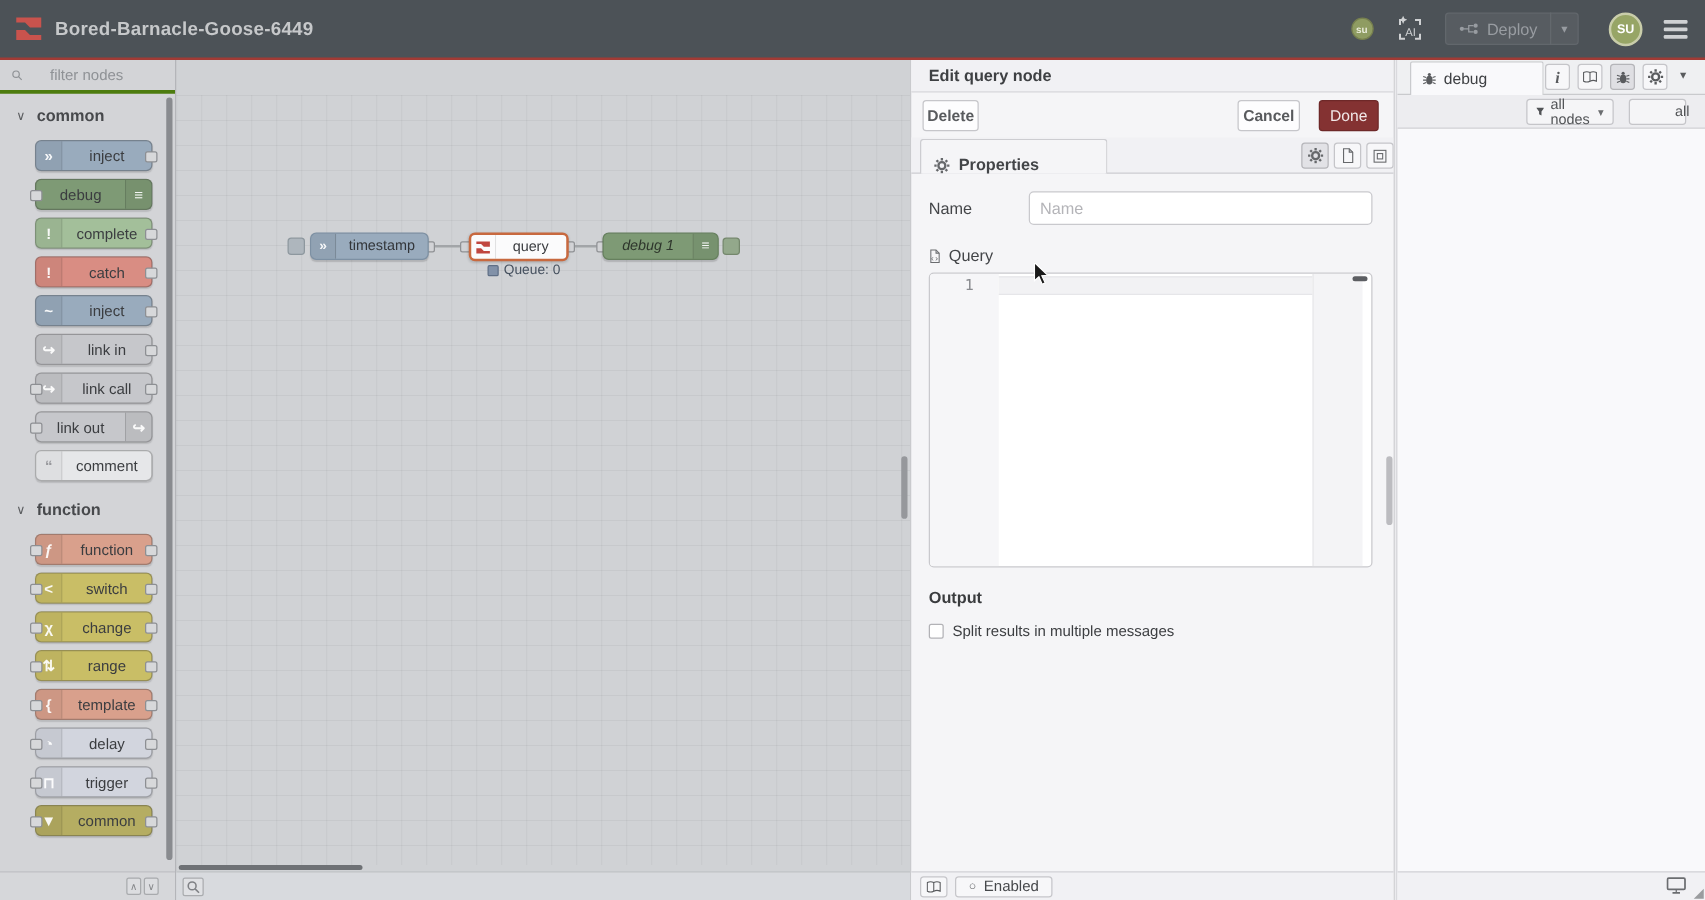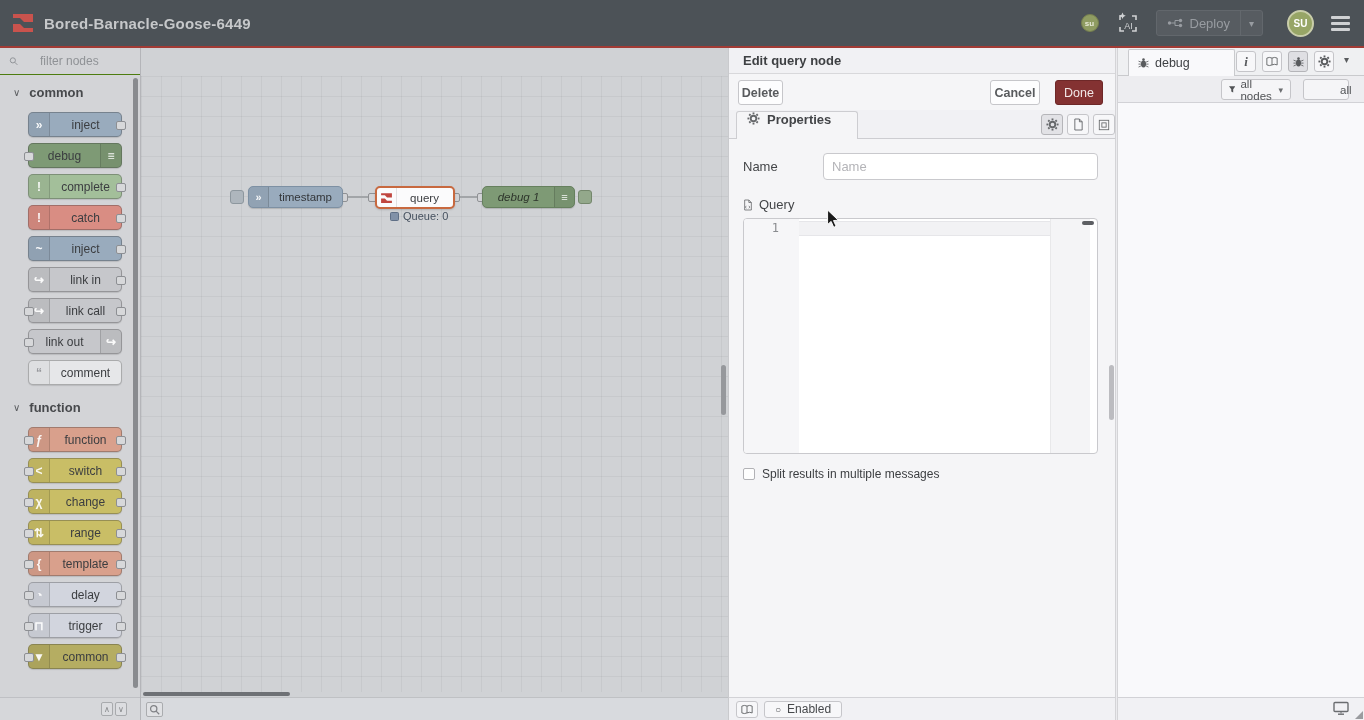--- a/index.html
+++ b/index.html
@@ -16,21 +16,21 @@
   .deploy { margin-left:16px; height:26px; background:#575c61; border:1px solid #62676c; border-radius:3px; display:flex; align-items:center; color:#989ca1; font-size:13px; }
   .deploy .dp-main { display:flex; align-items:center; padding:0 10px; gap:7px; }
   .deploy .dp-sep { width:1px; height:26px; background:#63686d; }
   .deploy .dp-caret { padding:0 8px; font-size:10px; }
   .avatar-lg { margin-left:24px; width:27px; height:27px; border-radius:50%; background:#97a566; border:2px solid #c9cdaa; color:#fff; font-size:10px; font-weight:bold; display:flex; align-items:center; justify-content:center; }
   .burger { margin-left:17px; display:flex; flex-direction:column; gap:3px; cursor:pointer; }
   .burger span { display:block; width:19px; height:3px; background:#cfd1d3; border-radius:1px; }
 
   
   .palette { position:absolute; left:0; top:48px; width:141px; height:672px; background:#d3d4d7; border-right:1px solid #b4b5b9; }
-  .p-search { height:27px; border-bottom:1px solid #4d7c0f; display:flex; align-items:center; padding-left:9px; gap:22px; color:#8f9296; }
+  .p-search { height:27px; border-bottom:3px solid #4d7c0f; display:flex; align-items:center; padding-left:9px; gap:22px; color:#8f9296; }
   .p-search input { border:none; background:transparent; outline:none; font-size:12px; color:#55575a; width:100px; font-family:"Liberation Sans",sans-serif; }
   .p-search input::placeholder { color:#8f9296; }
   .p-scroll { position:absolute; top:28px; bottom:23px; left:0; right:0; overflow:hidden; }
   .pcat { display:flex; align-items:center; padding:9px 0 12px 13px; gap:9px; }
   .pcat-chev { font-size:10px; color:#5b5d60; }
   .pcat-label { font-size:13px; font-weight:bold; color:#47494c; }
   .pnode { position:relative; width:94px; height:25px; margin:0 0 6px 28px; border-radius:5px; border:1px solid rgba(50,50,50,.33); box-shadow:0 1px 1px rgba(0,0,0,.12); }
   .picon { position:absolute; top:0; bottom:0; width:21px; background:rgba(0,0,0,.055); color:rgba(255,255,255,.92); display:flex; align-items:center; justify-content:center; font-size:12px; font-weight:bold; }
   .picon.left { left:0; border-right:1px solid rgba(0,0,0,.14); border-radius:4px 0 0 4px; }
   .picon.right { right:0; border-left:1px solid rgba(0,0,0,.14); border-radius:0 4px 4px 0; }
@@ -83,21 +83,21 @@
   .tray { position:absolute; left:728px; top:48px; width:387px; height:672px; background:#f5f5f7; border-left:1px solid #c9cacd; }
   .t-header { height:26px; background:#f1f1f4; border-bottom:1px solid #d8d8db; display:flex; align-items:center; padding-left:14px; }
   .t-title { font-size:13px; font-weight:bold; color:#3e4043; }
   .t-buttons { position:relative; height:36px; }
   .btn { position:absolute; top:6px; height:25px; border-radius:3px; font-size:12.5px; display:flex; align-items:center; justify-content:center; font-family:"Liberation Sans",sans-serif; cursor:pointer; }
   .btn.plain { background:#fdfdfe; border:1px solid #c6c6ca; color:#595b5e;font-weight:bold; }
   .btn-delete { left:9px; width:45px; }
   .btn-cancel { left:261px; width:50px; }
   .btn-done { left:326px; width:48px; background:#843232; border:1px solid #6e2828; color:#f2e8e8; }
   .t-tabs { position:relative; height:29px; background:#f1f1f4; border-bottom:1px solid #cdcdd1; }
-  .t-tab { position:absolute; left:7px; top:1px; width:122px; height:28px; background:#f5f5f7; border:1px solid #cdcdd1; border-bottom:none; border-radius:3px 3px 0 0; display:flex; align-items:flex-start; padding-left:10px; gap:7px; color:#66686b; }
+  .t-tab { position:absolute; left:7px; top:1px; width:150px; height:28px; background:#f5f5f7; border:1px solid #cdcdd1; border-bottom:none; border-radius:3px 3px 0 0; display:flex; align-items:flex-end; padding-left:10px; gap:7px; color:#66686b; }
   .t-tab-label { font-size:13px; font-weight:bold; color:#434548; }
   .mini-btn { position:absolute; top:4px; width:22px; height:21px; background:#f7f7f9; border:1px solid #c5c5c9; border-radius:3px; color:#66686b; display:flex; align-items:center; justify-content:center; }
   .mini-btn.active { background:#e2e2e6; border-color:#b5b5b9; }
   .t-body { position:absolute; left:0; right:0; top:91px; bottom:23px; padding:0 17px 0 14px; }
   .form-row { margin-top:14px; display:flex; align-items:center; }
   .f-label { width:80px; font-size:13px; color:#434548; }
   .f-input { flex:1; height:27px; background:#fff; border:1px solid #c9c9cd; border-radius:4px; padding:0 8px; font-size:13px; color:#444; outline:none; font-family:"Liberation Sans",sans-serif; }
   .f-input::placeholder { color:#b4b4b8; }
   .q-label-row { margin-top:17px; display:flex; align-items:center; gap:6px; color:#6a6c6f; }
   .q-label { font-size:13px; color:#434548; }
@@ -411,20 +411,21 @@
         <span class="q-label" data-name="query-label">Query</span>
       </div>
       <div class="editor" data-name="query-code-editor">
         <div class="ed-gutter" data-name="editor-gutter">
           <span class="ed-linenum" data-name="line-number">1</span>
         </div>
         <div class="ed-activeline" data-name="editor-active-line"></div>
         <div class="ed-printmargin" data-name="editor-print-margin"></div>
         <div class="ed-thumb" data-name="editor-scrollbar"></div>
       </div>
+      <div class="out-label" data-name="output-section-label">Output</div>
       <div class="check-row">
         <span class="checkbox" data-name="split-results-checkbox"></span>
         <span class="check-label" data-name="split-results-label">Split results in multiple messages</span>
       </div>
     </div>
     <div class="t-footer" data-name="tray-footer">
       <div class="tf-btn tf-book" data-name="node-help-button">
         <svg data-name="book-icon" width="12" height="11" viewBox="0 0 14 12" fill="none" stroke="currentColor">
             <path d="M1,2 q3,-1.5 6,0 q3,-1.5 6,0 v8 q-3,-1.5 -6,0 q-3,1.5 -6,0 z"></path>
             <line x1="7" y1="2" x2="7" y2="10"></line>

